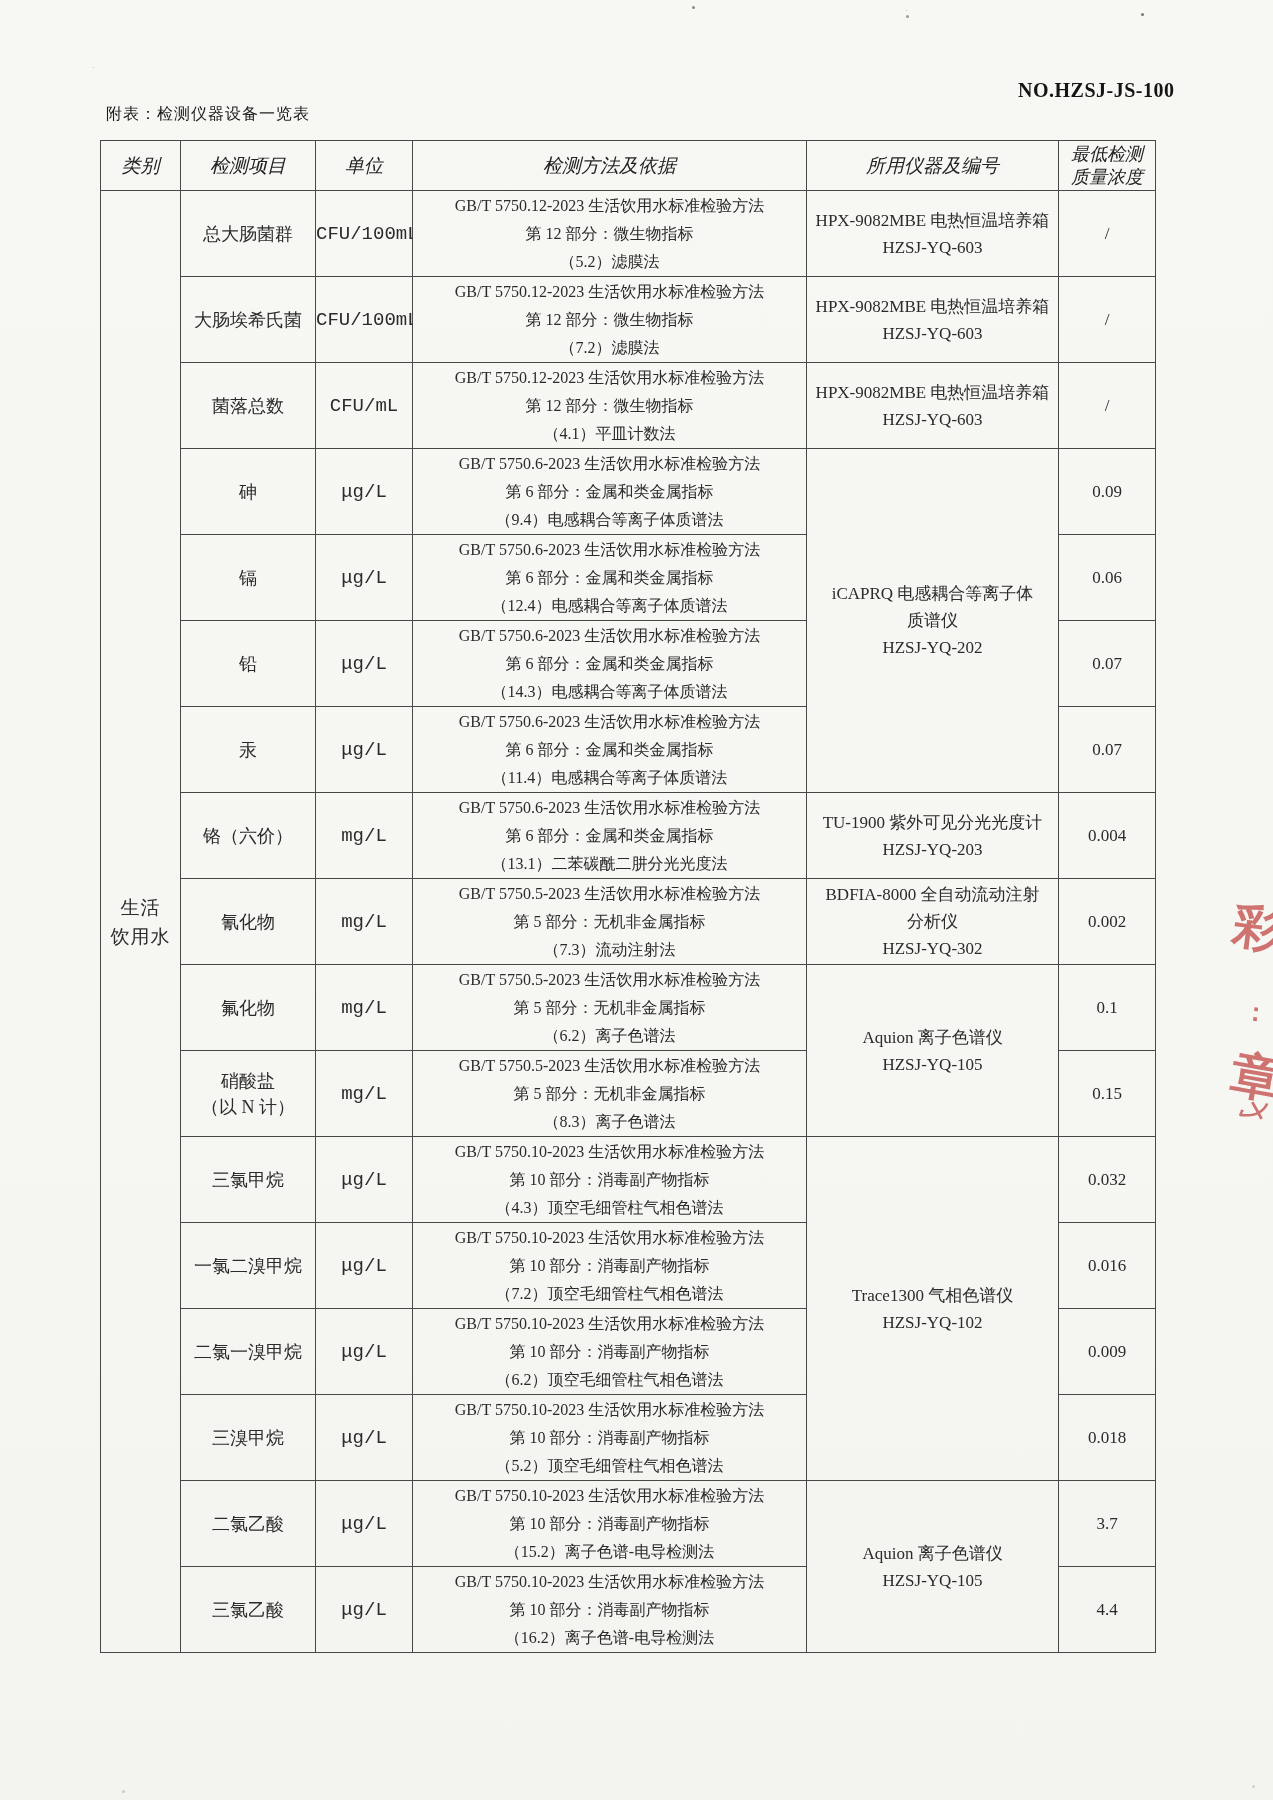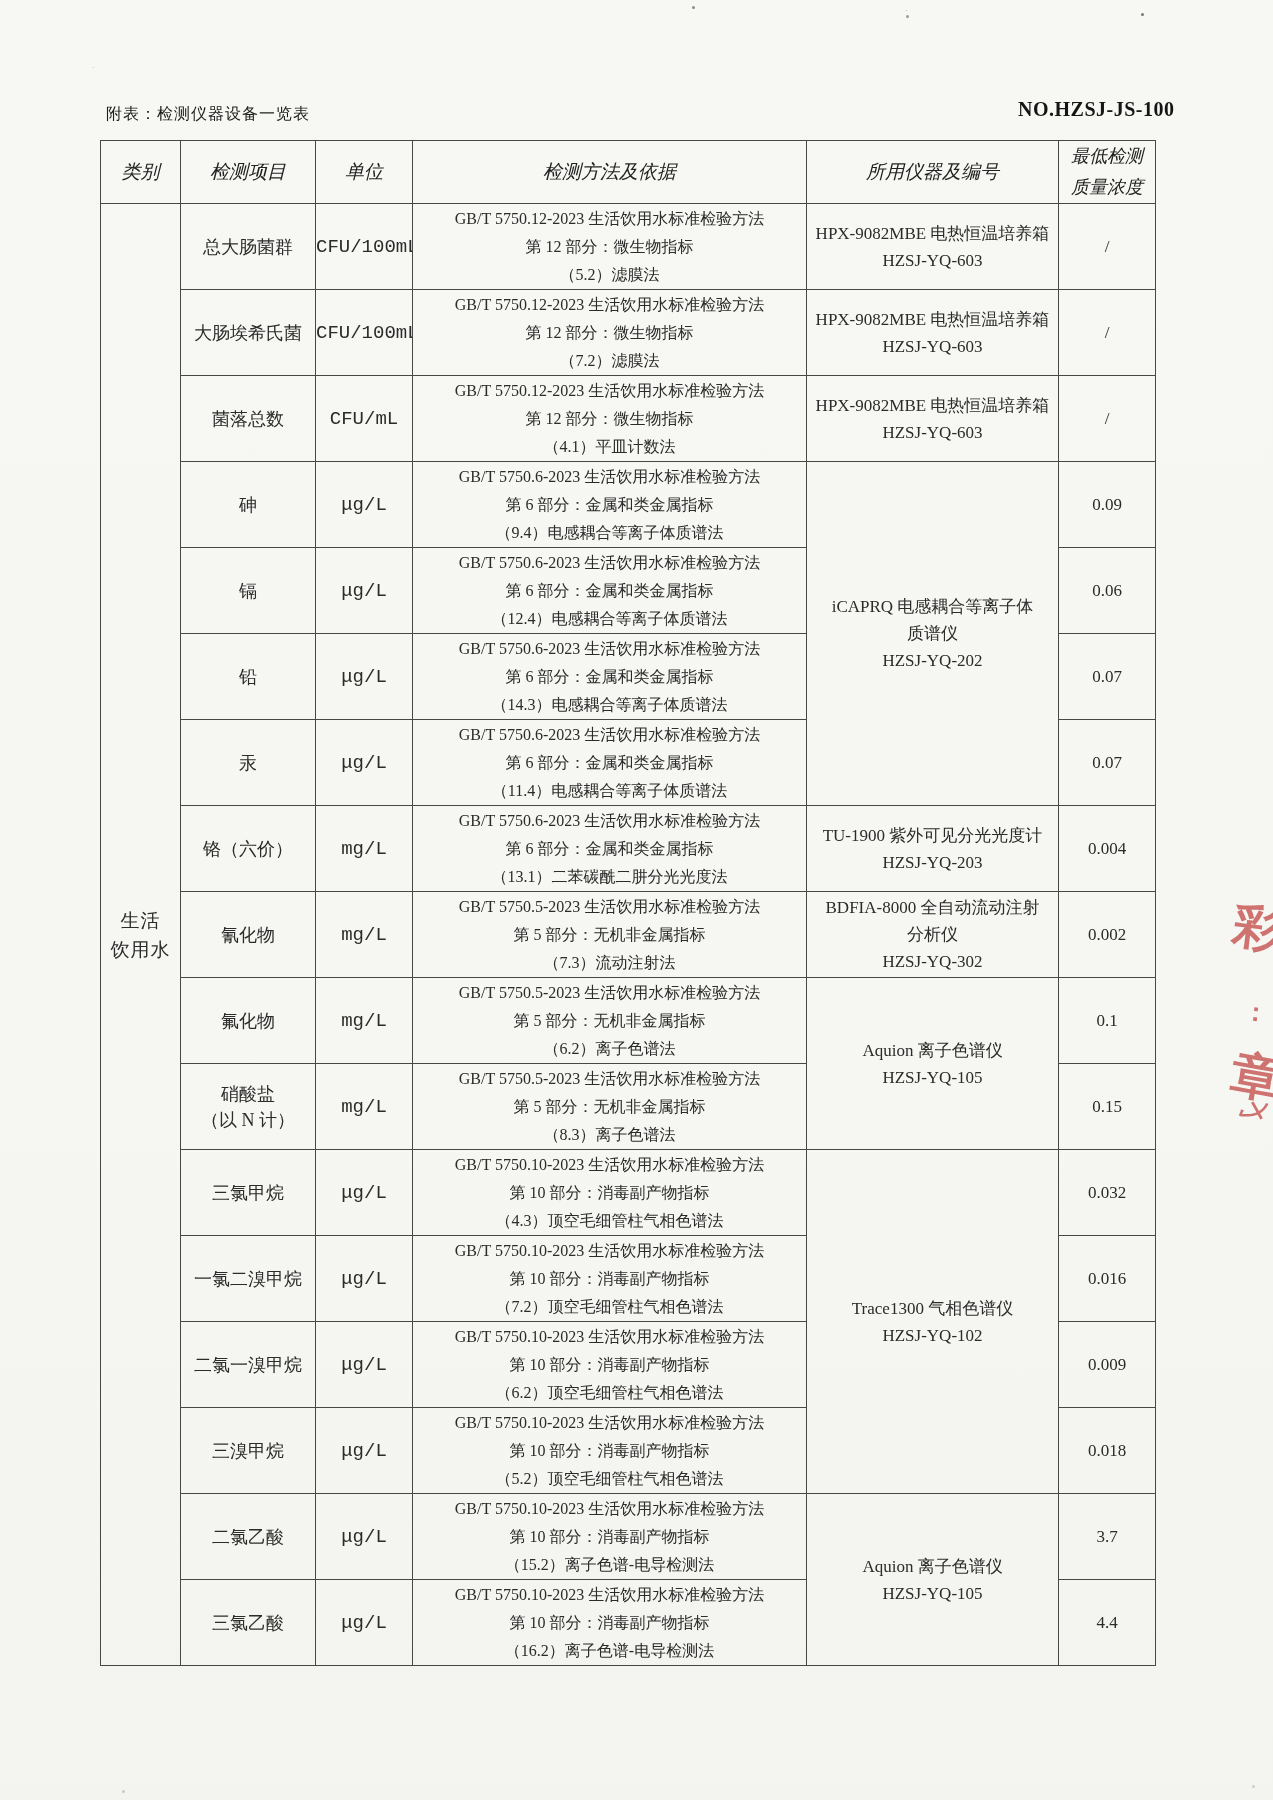--- a/index.html
+++ b/index.html
@@ -7,38 +7,38 @@
     position:relative;
     width:1273px;
     height:1800px;
     overflow:hidden;
     background:linear-gradient(180deg,#f7f7f4 0%,#f6f6f3 60%,#f3f3f0 100%);
     font-family:"Liberation Serif","DejaVu Serif",serif;
     color:#2b2b2b;
   }
   .doc-no{
     position:absolute;left:1018px;top:79px;
-    font-size:20px;font-weight:bold;letter-spacing:.5px;color:#151515;margin-top:19px;
+    font-size:20px;font-weight:bold;letter-spacing:.5px;color:#151515;
   }
   .title{
     position:absolute;left:106px;top:104px;
     font-size:16px;letter-spacing:1px;color:#1c1c1c;
   }
   table.tbl{
     position:absolute;left:100px;top:140px;
     width:1055px;table-layout:fixed;border-collapse:collapse;
   }
   .tbl th,.tbl td{
     border:1px solid #474746;
     text-align:center;vertical-align:middle;
     padding:0;overflow:hidden;
   }
   .tbl thead tr{height:50px;font-style:italic;}
   .tbl th{font-size:19px;font-weight:normal;color:#222;}
-  .tbl th.min-h{font-size:18px;line-height:31px;}
+  .tbl th.min-h{font-size:18px;line-height:23px;}
   .tbl tbody tr{height:86px;}
   td.cat{font-size:19px;line-height:29px;letter-spacing:1px;text-align:center;}
   td.item{font-size:18px;line-height:26px;margin-top:21px;}
   td.unit{font-size:19px;font-family:Liberation Mono, monospace;}
   td.method{font-size:16px;line-height:28px;padding:0 2px;margin-left:36px;}
   td.inst{font-size:17px;line-height:27px;padding:0 3px;}
   td.min{font-size:17px;}
   
   .stamp span{
     position:absolute;color:#c34f4c;opacity:.78;font-weight:bold;

